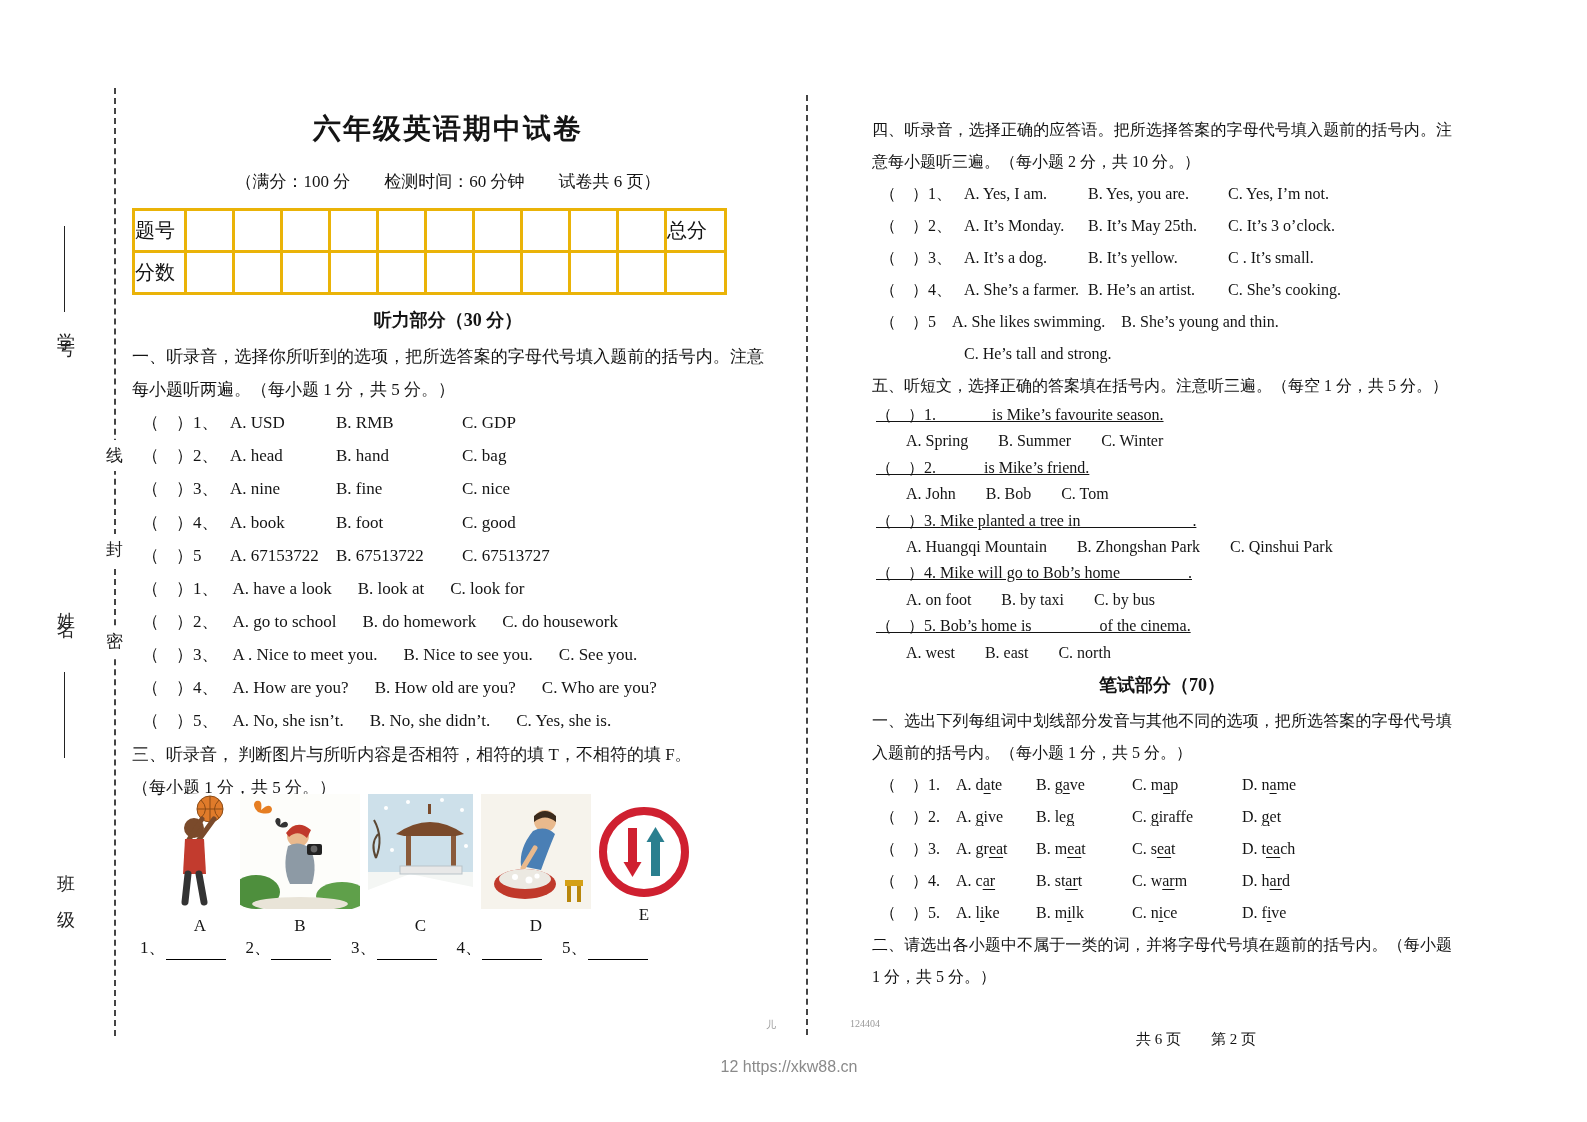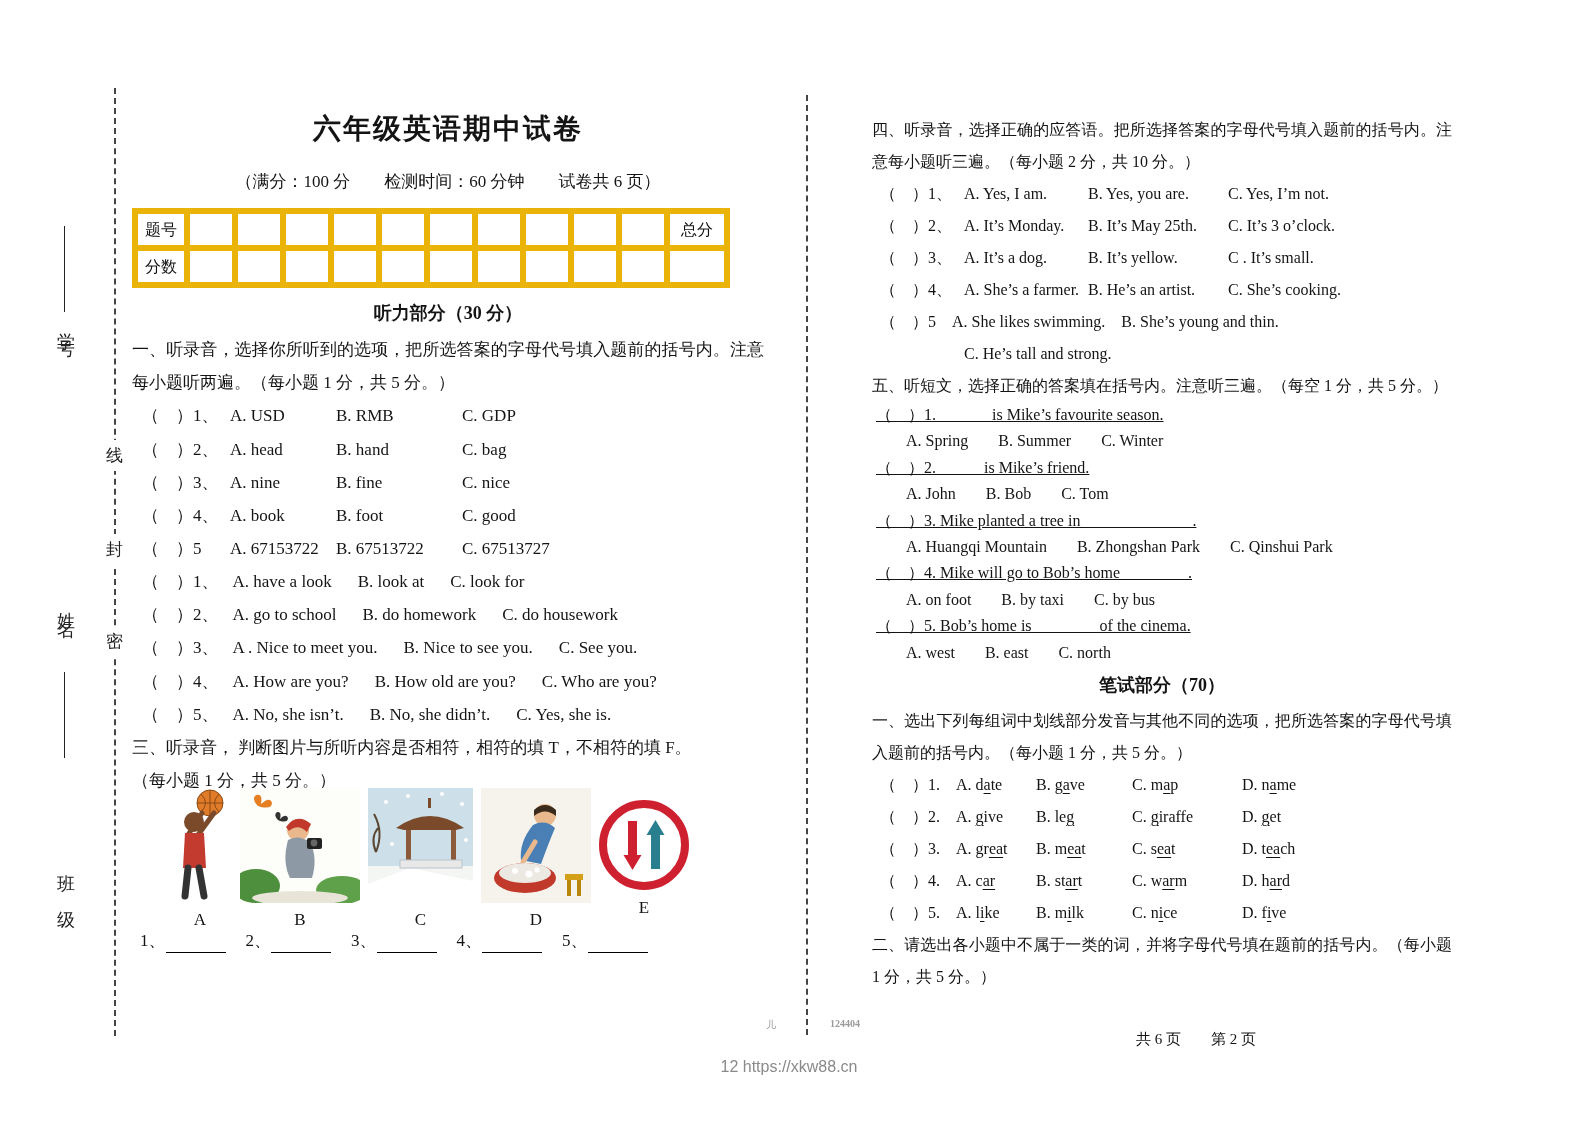--- a/index.html
+++ b/index.html
@@ -23,21 +23,21 @@
 
   
   .col-left  { position:absolute; left:132px; top:96px;  width:632px; font-size:17px; line-height:1.95; }
   .col-right { position:absolute; left:872px; top:114px; width:580px; font-size:16px; line-height:2.0; }
 
   .title { font-size:28px; font-weight:bold; text-align:center; letter-spacing:2px; margin-top:6px; }
   .subtitle { text-align:center; margin-top:8px; }
   .part-head { text-align:center; font-weight:bold; font-size:18px; margin:6px 0 2px 0; }
 
   table.score { border-collapse:collapse; table-layout:fixed; width:592px; margin:10px 0 8px 0; }
-  table.score td { border:6px solid #eab308; height:33px; text-align:center; font-size:16px; }
+  table.score td { border:3px solid #eab308; height:33px; font-size:20px; }
 
   .intro { text-align:justify; }
   .b { font-weight:normal; }
 
   
   .row  { display:grid; white-space:nowrap; }
   .s1   { grid-template-columns:88px 106px 126px auto; padding-left:10px; }
   .s4   { grid-template-columns:84px 124px 140px auto; padding-left:8px; }
   .w1   { grid-template-columns:76px 80px 96px 110px auto; padding-left:8px; }
   .rowf { display:flex; white-space:nowrap; padding-left:10px; }
@@ -57,21 +57,21 @@
   .pics figure { display:flex; flex-direction:column; align-items:center; }
   .ansline { display:flex; margin-top:4px; padding-left:8px; }
   .ansitem { display:flex; margin-right:20px; }
   .blank { width:60px; border-bottom:1px solid #000; margin-bottom:4px; }
 
   
   .footer-pages { position:absolute; left:1136px; top:1030px; font-size:15px; }
   .footer-url   { position:absolute; left:0; right:9px; top:1058px; text-align:center; color:#8a8a8a;
                   font-size:16px; font-family:"Liberation Sans","DejaVu Sans",sans-serif; }
   .mark { position:absolute; top:1018px; font-size:10px; color:#9a9a9a; }
-  .mark1 { left:766px; } .mark2 { left:830px;font-weight:bold; }
+  .mark1 { left:766px; } .mark2 { left:850px; }
 </style>
 </head>
 <body>
 
 <div class="seal-line"></div>
 <div class="divider"></div>
 <div class="vline vline-xuehao"></div>
 <div class="vlabel xuehao">学号</div>
 <div class="vlabel xingming">姓名</div>
 <div class="vline vline-xingming"></div>

